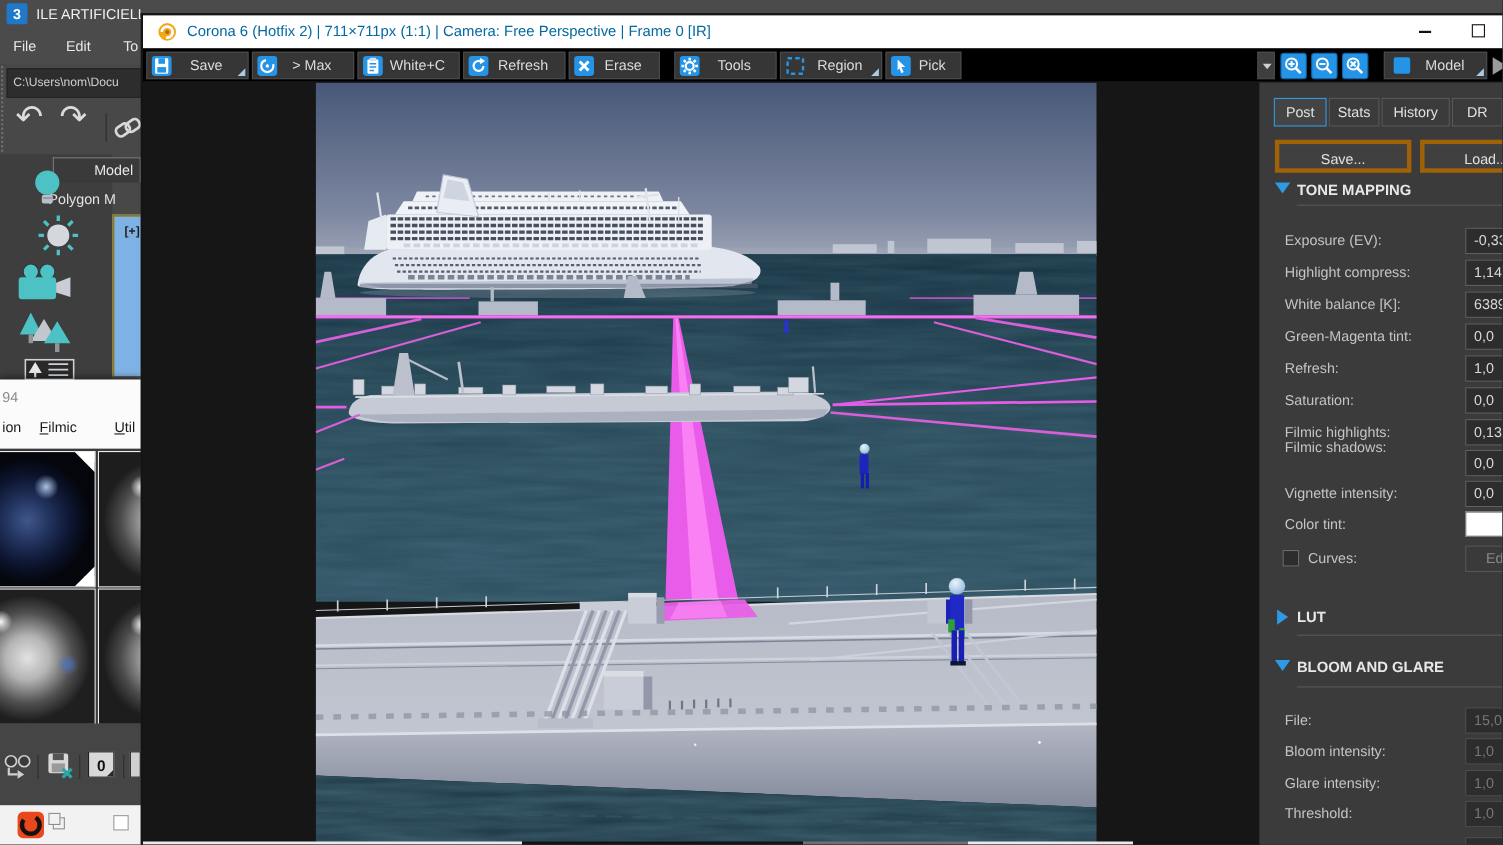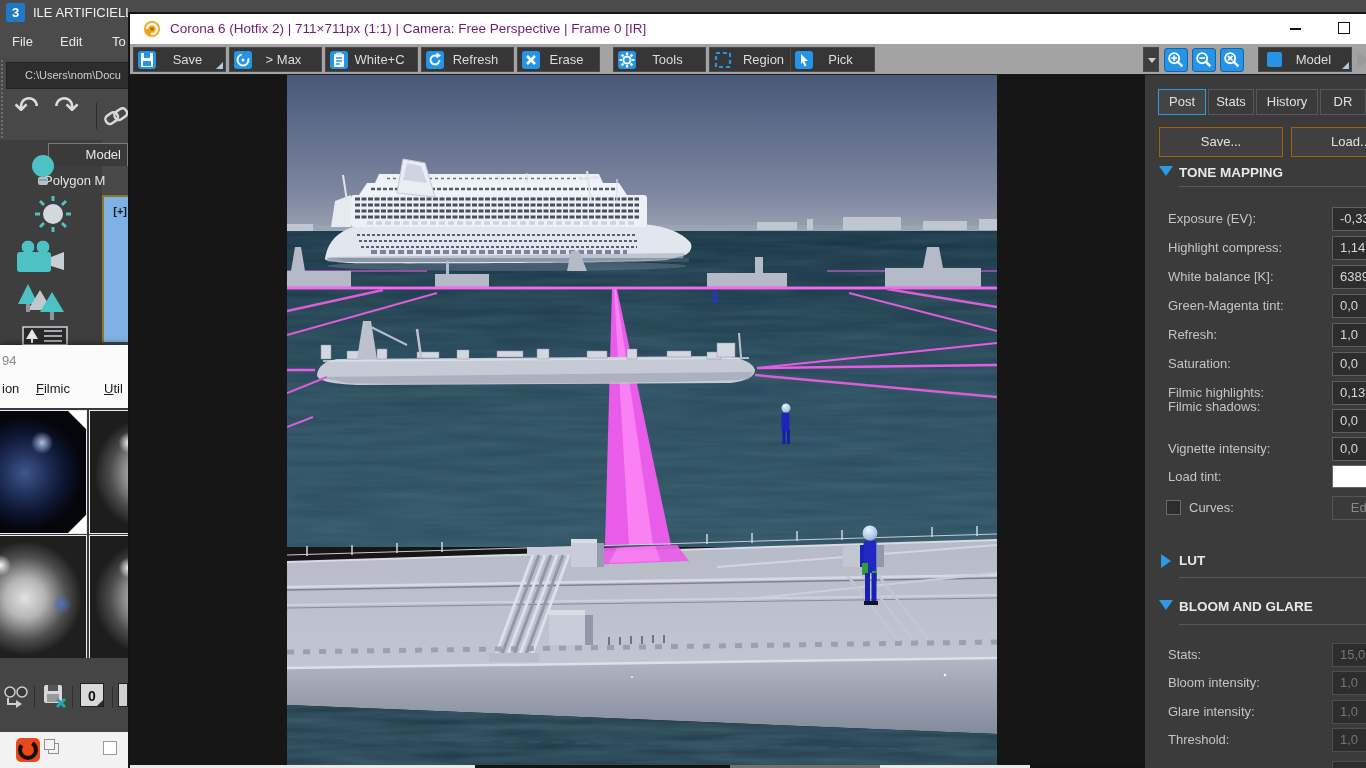--- a/index.html
+++ b/index.html
@@ -8,21 +8,21 @@
   #screen{position:relative;width:1366px;height:768px;background:#484848;overflow:hidden;}
 
   
   .max-titlebar{left:0;top:0;width:1366px;height:27px;background:#4b4b4b;color:#e8e8e8;font-size:13px;}
   .max-logo{left:6px;top:3px;width:19px;height:19px;background:#1f79c8;color:#fff;font-weight:bold;
     font-size:13px;text-align:center;line-height:19px;border-radius:2px;}
   .max-title{left:33px;top:5px;font-size:13px;color:#f0f0f0;white-space:nowrap;}
   .max-menubar{left:0;top:27px;width:1366px;height:31px;background:#4b4b4b;color:#e8e8e8;font-size:13px;}
   .max-menu-item{top:7px;cursor:default;}
   .max-pathwrap{left:6px;top:62px;width:130px;height:27px;background:#2d2d2d;border:1px solid #232323;
-    color:#cfcfcf;font-size:11px;line-height:25px;padding-left:18px;white-space:nowrap;overflow:hidden;}
+    color:#cfcfcf;font-size:11px;line-height:25px;padding-left:5px;white-space:nowrap;overflow:hidden;}
   .dots{border-left:2px dotted #6e6e6e;width:2px;}
   .undo-redo{color:#dcdcdc;font-size:30px;line-height:30px;}
   .ribbon-bg{left:0;top:140px;width:102px;height:205px;background:#3e3e3e;}
   .ribbon-tab{left:48px;top:143px;width:80px;height:23px;background:#3a3a3a;border:1px solid #7a7a7a;
     border-bottom:none;color:#e8e8e8;font-size:13px;text-align:right;padding:3px 6px 0 0;}
   .ribbon-group{left:44px;top:169px;width:84px;height:24px;color:#e2e2e2;font-size:13px;padding-top:4px;
     white-space:nowrap;overflow:hidden;}
   .viewport-strip{left:102px;top:195px;width:26px;height:147px;background:#7fb2e4;border-left:2px solid #8a7a28;
     border-top:2px solid #8a7a28;}
   .viewport-label{right:1px;top:8px;color:#1c1c1c;font-size:11px;font-weight:bold;}
@@ -53,24 +53,24 @@
     border-bottom:6px solid #2a2a2a;}
   .mat-white-strip{left:0;top:732px;width:128px;height:36px;background:#f2f2f2;}
   .copy-ic{width:11px;height:11px;border:1.5px solid #8f8f8f;background:#f2f2f2;}
   .copy-ic2{width:11px;height:11px;border:1.5px solid #8f8f8f;background:#f2f2f2;}
   .chk{width:14px;height:14px;border:1.5px solid #9a9a9a;background:#fff;}
 
   
   .vfb{left:128px;top:12px;width:1238px;height:756px;border-top:2px solid #141414;border-left:2px solid #141414;
     background:#2a2a2a;}
   .vfb-titlebar{left:0;top:0;width:1236px;height:30px;background:#ffffff;}
-  .vfb-title{left:40px;top:7px;color:#701a75;font-size:13.5px;white-space:nowrap;}
+  .vfb-title{left:40px;top:7px;color:#0369a1;font-size:13.5px;white-space:nowrap;}
   .win-min{left:1160px;top:14px;width:11px;height:2px;background:#111;}
   .win-max{left:1208px;top:8px;width:12px;height:12px;border:1.5px solid #111;background:#fff;}
-  .vfb-toolbar{left:0;top:30px;width:1236px;height:31px;background:#a3a3a3;border-bottom:1px solid #1c1c1c;}
+  .vfb-toolbar{left:0;top:30px;width:1236px;height:31px;background:#000000;border-bottom:1px solid #1c1c1c;}
   .tb-btn{top:3px;height:25px;background:#363636;border:1px solid #4a4a4a;color:#dcdcdc;font-size:13px;
     display:flex;align-items:center;cursor:pointer;}
   .tb-ic{width:18px;height:18px;background:#2593e6;border-radius:3px;margin:0 0 0 4px;flex:none;
     display:flex;align-items:center;justify-content:center;}
   .tb-ic.noback{background:transparent;}
   .tb-lbl{flex:1;text-align:center;padding-right:6px;}
   .fly::after{content:"";position:absolute;right:2px;bottom:2px;border-left:7px solid transparent;
     border-bottom:7px solid #a9cbe6;}
   .combo{top:3px;height:25px;background:#333;border:1px solid #4a4a4a;color:#f2f2f2;
     font-size:13px;font-weight:bold;font-style:italic;line-height:23px;padding-left:14px;}
@@ -84,21 +84,21 @@
   .vfb-canvas{left:0;top:61px;width:1015px;height:693px;background:#161616;overflow:hidden;}
   .render-svg{position:absolute;left:157px;top:0;}
   .canvas-sliver{left:0;top:690px;width:1015px;height:3px;
     background:linear-gradient(90deg,#e9e9e9 0 345px,#141414 345px 600px,#707070 600px 750px,#e9e9e9 750px 900px,#141414 900px 1015px);}
 
   
   .vfb-panel{left:1015px;top:61px;width:221px;height:693px;background:#3b3b3b;overflow:hidden;color:#c4c4c4;font-size:13px;}
   .tab{top:14px;height:26px;background:#3b3b3b;border:1px solid #585858;color:#e0e0e0;text-align:center;
     line-height:24px;cursor:pointer;}
   .tab.active{background:#444;border:1px solid #2e9ae4;}
-  .pbtn{top:52px;height:30px;background:#404040;border:1px solid #a16207;color:#e0e0e0;text-align:center;
+  .pbtn{top:52px;height:30px;background:#404040;border:4px solid #a16207;color:#e0e0e0;text-align:center;
     line-height:28px;cursor:pointer;}
   .sec-head{color:#e8e8e8;font-weight:bold;font-size:13.5px;}
   .tri-down{width:0;height:0;border-left:7px solid transparent;border-right:7px solid transparent;
     border-top:10px solid #2e9ae4;}
   .tri-right{width:0;height:0;border-top:7px solid transparent;border-bottom:7px solid transparent;
     border-left:10px solid #2e9ae4;}
   .sec-line{height:1px;background:#585858;}
   .prow-label{left:23px;white-space:nowrap;}
   .pfield{left:187px;width:125px;height:24px;background:#2d2d2d;border:1px solid #5f5f5f;color:#d8d8d8;
     line-height:22px;padding-left:7px;}
@@ -298,21 +298,21 @@
           </g>
         </svg>
         <span class="tb-lbl">Tools</span>
       </div>
       <div class="abs tb-btn fly" style="left:579px;width:93px">
         <svg class="tb-ic noback" viewBox="0 0 18 18">
           <rect x="2" y="2" width="14" height="14" fill="none" stroke="#2593e6" stroke-width="2.2" stroke-dasharray="4 3"></rect>
         </svg>
         <span class="tb-lbl">Region</span>
       </div>
-      <div class="abs tb-btn" style="left:660px;width:85px">
+      <div class="abs tb-btn" style="left:675px;width:69px">
         <svg class="tb-ic" viewBox="0 0 18 18">
           <polygon points="6,3 13,10 9.5,10 11.5,14.5 9.5,15.5 7.5,11 6,13" fill="#fff"></polygon>
         </svg>
         <span class="tb-lbl">Pick</span>
       </div>
       <div class="abs combo-arrow" style="left:1013px"></div>
       <svg class="abs zbtn" style="left:1034px" viewBox="0 0 24 24">
         <circle cx="10" cy="10" r="5.5" fill="none" stroke="#fff" stroke-width="2"></circle>
         <line x1="14" y1="14" x2="19" y2="19" stroke="#fff" stroke-width="2.6"></line>
         <line x1="7" y1="10" x2="13" y2="10" stroke="#fff" stroke-width="2"></line>
@@ -603,36 +603,36 @@
       <div class="abs pfield" style="top:248px">1,0</div>
       <span class="abs prow-label" style="top:281px">Saturation:</span>
       <div class="abs pfield" style="top:277px">0,0</div>
       <span class="abs prow-label" style="top:310px">Filmic highlights:</span>
       <div class="abs pfield" style="top:306px">0,132</div>
       <span class="abs prow-label" style="top:324px">Filmic shadows:</span>
       <div class="abs pfield" style="top:334px">0,0</div>
       <span class="abs prow-label" style="top:366px">Vignette intensity:</span>
       <div class="abs pfield" style="top:362px">0,0</div>
 
-      <span class="abs prow-label" style="top:394px">Load tint:</span>
+      <span class="abs prow-label" style="top:394px">Color tint:</span>
       <div class="abs swatch" style="top:390px"></div>
 
       <div class="abs pchk" style="top:425px"></div>
       <span class="abs prow-label" style="left:44px;top:425px">Curves:</span>
       <div class="abs editbtn" style="top:421px">Edit</div>
 
       <div class="abs tri-right" style="left:16px;top:479px"></div>
       <div class="abs sec-head" style="left:34px;top:478px">LUT</div>
       <div class="abs sec-line" style="left:34px;top:502px;width:187px"></div>
 
       <div class="abs tri-down" style="left:14px;top:525px"></div>
       <div class="abs sec-head" style="left:34px;top:524px">BLOOM AND GLARE</div>
       <div class="abs sec-line" style="left:34px;top:549px;width:187px"></div>
 
-      <span class="abs prow-label" style="top:572px">Stats:</span>
+      <span class="abs prow-label" style="top:572px">File:</span>
       <div class="abs pfield disabled" style="top:568px">15,0</div>
       <span class="abs prow-label" style="top:600px">Bloom intensity:</span>
       <div class="abs pfield disabled" style="top:596px">1,0</div>
       <span class="abs prow-label" style="top:629px">Glare intensity:</span>
       <div class="abs pfield disabled" style="top:625px">1,0</div>
       <span class="abs prow-label" style="top:657px">Threshold:</span>
       <div class="abs pfield disabled" style="top:653px">1,0</div>
       <div class="abs pfield disabled" style="top:686px"></div>
     </div>
   </div>

